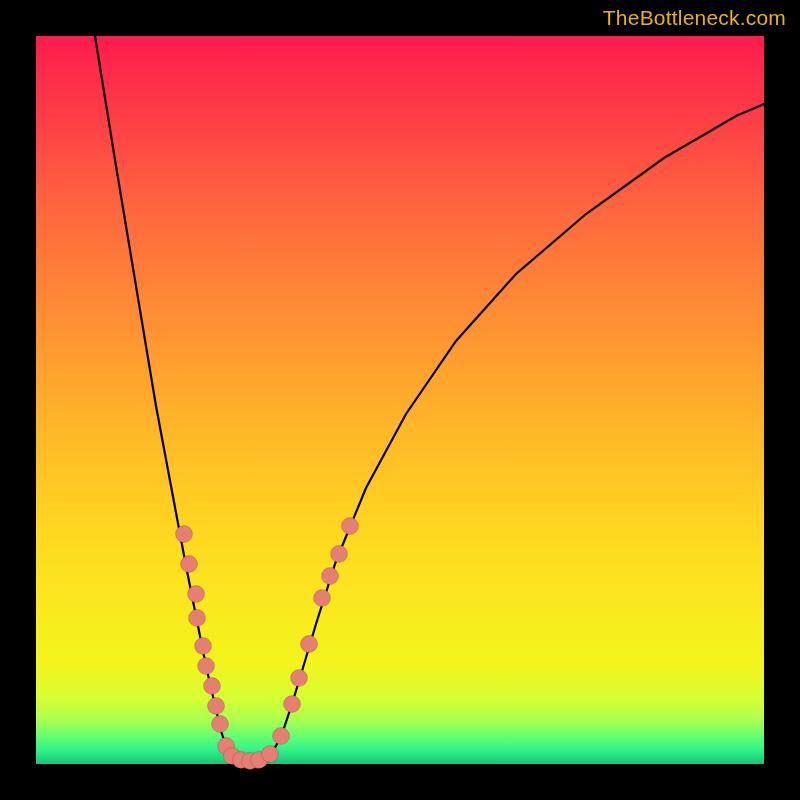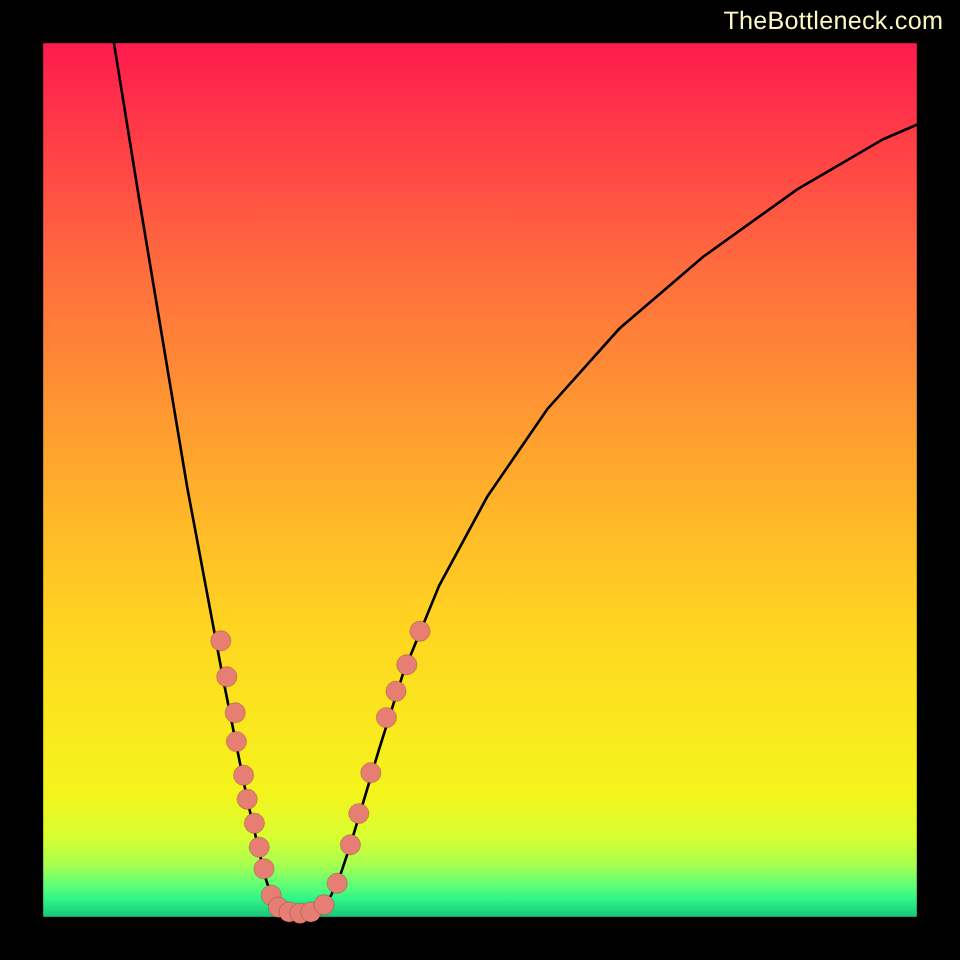--- a/index.html
+++ b/index.html
@@ -40,21 +40,21 @@
       #aaff50 94%,
       #6cff70 96%,
       #30f588 98%,
       #18c47a 100%
     );
   }
   .watermark {
     position: absolute;
     top: 6px;
     right: 14px;
-    color: #fef9c3;
+    color: #eab308;
     font-size: 21px;
     font-weight: 400;
     letter-spacing: 0.2px;
     user-select: none;
   }
   svg.curve {
     position: absolute;
     left: 0;
     top: 0;
     width: 728px;

